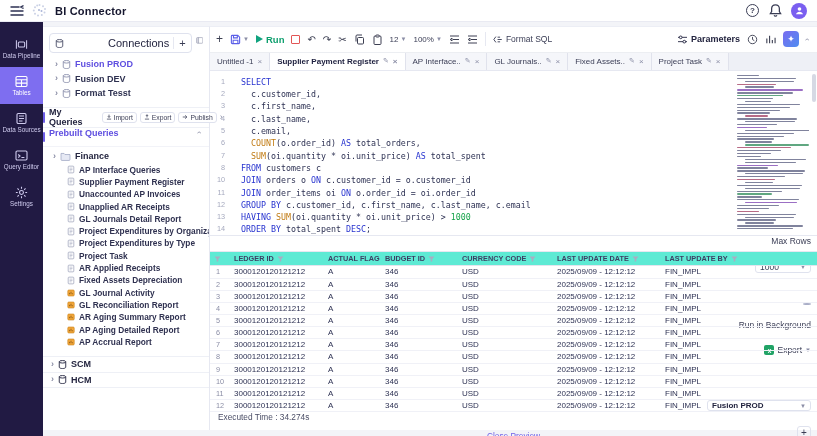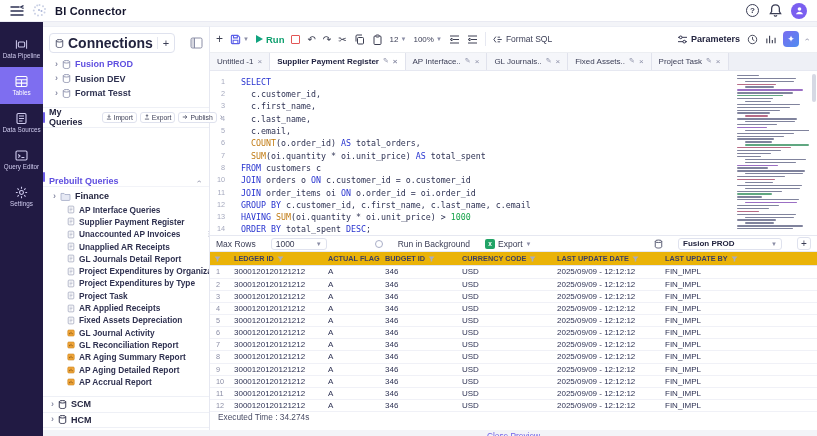--- a/index.html
+++ b/index.html
@@ -23,32 +23,32 @@
   .main { display:flex; height:414px; }
   .sidebar { width:43px; background:#211a43; display:flex; flex-direction:column; padding-top:8px; flex:none; }
   .nav-item { height:37px; display:flex; flex-direction:column; align-items:center; justify-content:center; gap:2px; color:#cfcbee; cursor:pointer; }
   .nav-item .nav-label { font-size:6.3px; text-align:center; line-height:1.1; }
   .nav-item.active { background:#7e6ef0; color:#fff; }
   .nav-icon { width:13px; height:13px; color:inherit; }
 
   .panel { width:167px; background:#fff; margin-top:4px; height:404px; border-right:1px solid #e6e8f1; border-top:1px solid #eceef5; display:flex; flex-direction:column; position:relative; flex:none; }
   .panel-head { display:flex; align-items:center; padding:6px 6px 4px 6px; gap:4px; }
   .conn-box { display:flex; align-items:center; gap:4px; border:1px solid #dfe2ee; border-radius:4px; height:20px; padding:0 5px; }
-  .conn-box .lbl { font-size:14px; font-weight:bold; color:#23243f; }
+  .conn-box .lbl { font-size:11px; font-weight:normal; color:#23243f;margin-left:40px; }
   .conn-box .plus { font-size:11px; color:#3a3d55; border-left:1px solid #e6e8f1; padding-left:5px; cursor:pointer; }
   .panel-toggle { margin-left:auto; width:13px; height:12px; color:#8b8ea6; cursor:pointer; }
   .conn-item { display:flex; align-items:center; gap:4px; height:14.5px; padding-left:12px; font-size:9px; font-weight:bold; color:#2e3150; cursor:pointer; }
   .conn-item.selected .conn-label { color:#5f4fe0; }
   .conn-item .ic { color:#8b90ad; }
   .myq-row { margin-top:6px; border-top:1px solid #eef0f6; border-bottom:1px solid #eef0f6; height:21px; display:flex; align-items:center; gap:3px; padding:0 4px 0 6px; position:relative; }
   .accent-bar { position:absolute; left:0; top:4px; bottom:4px; width:2px; background:#6c5ce7; border-radius:1px; }
   .myq-row .title { font-size:9px; font-weight:bold; color:#23243f; margin-right:16px; }
   .pill { display:flex; align-items:center; gap:2px; border:1px solid #dfe2ee; border-radius:3px; font-size:6.8px; color:#3a3d55; padding:1px 3px; cursor:pointer; background:#fff; }
   .pill svg { width:6px; height:6px; }
-  .prebuilt-row { height:19px; display:flex; align-items:flex-end; padding:0 8px 0 6px; position:relative; border-bottom:1px solid #f2f3f8;margin-top:40px; }
+  .prebuilt-row { height:19px; display:flex; align-items:flex-start; padding:0 8px 0 6px; position:relative; border-bottom:1px solid #f2f3f8; }
   .prebuilt-row .title { font-size:9px; font-weight:bold; color:#5f4fe0; }
   .tree { flex:1; overflow:hidden; padding-top:2px; }
   .folder-row { display:flex; align-items:center; gap:4px; height:15px; padding-left:10px; font-size:9px; font-weight:bold; color:#23243f; cursor:pointer; }
   .tree-item { display:flex; align-items:center; gap:4px; height:12.3px; padding-left:24px; font-size:8.3px; font-weight:bold; color:#2f3150; cursor:pointer; white-space:nowrap; }
   .tree-item .ic { flex:none; }
   .group-row { display:flex; align-items:center; gap:4px; height:16px; padding-left:8px; font-size:9px; font-weight:bold; color:#23243f; border-top:1px solid #eef0f6; cursor:pointer; }
   .groups { margin-top:8px; }
   .groups .group-row:last-child { border-bottom:1px solid #eef0f6; }
   .resize-dots { position:absolute; right:1px; top:205px; width:3px; color:#b9bdd0; font-size:7px; line-height:3px; }
 
@@ -83,30 +83,30 @@
   .code .k { color:#2733cf; }
   .code .f { color:#c07a12; }
   .code .n { color:#16a34a; }
   .code .t { color:#2d3153; }
   .minimap { position:absolute; right:8px; top:4px; width:72px; height:156px; overflow:hidden; }
   .mm-line { height:1.3px; margin-bottom:1.6px; border-radius:1px; }
   .ed-scroll { position:absolute; right:1px; top:3px; width:4px; height:158px; }
   .ed-thumb { width:4px; height:28px; background:#d6d9e4; border-radius:2px; }
 
   
-  .res-toolbar { height:16px; display:flex; align-items:center; gap:15px; padding:0 6px; border-bottom:1px solid #e6e8f1; font-size:8.5px; color:#3a3d55; }
+  .res-toolbar { height:16px; display:flex; align-items:flex-end; gap:15px; padding:0 6px; border-bottom:1px solid #e6e8f1; font-size:8.5px; color:#3a3d55;flex-direction:column; }
   .mini-select { display:flex; align-items:center; justify-content:space-between; border:1px solid #dfe2ee; border-radius:3px; height:12px; padding:0 4px; gap:4px; cursor:pointer; background:#fff; }
   .radio { width:8px; height:8px; border:1.2px solid #a9aec7; border-radius:50%; background:#fff; cursor:pointer; }
   .export { display:flex; align-items:center; gap:3px; cursor:pointer; }
   .xls { width:10px; height:10px; background:#21a366; border-radius:2px; color:#fff; font-size:6.5px; font-weight:bold; display:flex; align-items:center; justify-content:center; }
   .conn-select { width:104px; }
   .plus-box { width:14px; height:13px; border:1px solid #dfe2ee; border-radius:3px; display:flex; align-items:center; justify-content:center; font-size:10px; color:#3a3d55; cursor:pointer; }
 
   .grid-head, .grid-row { display:grid; grid-template-columns:20px 94px 57px 77px 95px 108px 1fr; }
-  .grid-head { height:14px; background:#eab308; border-bottom:1px solid #e3e5ee; align-items:center; }
+  .grid-head { height:14px; background:#5eead4; border-bottom:1px solid #e3e5ee; align-items:center; }
   .hcell { display:flex; align-items:center; gap:3px; font-size:7.3px; font-weight:bold; color:#3c3f63; padding-left:4px; white-space:nowrap; overflow:hidden; }
   .hcell svg { flex:none; }
   .tbody { height:146px; display:flex; flex-direction:column; }
   .grid-row { flex:1; align-items:center; border-bottom:1px solid #f0f1f7; font-size:8px; color:#2d3153; cursor:pointer; }
   .grid-row .cell { padding-left:4px; white-space:nowrap; overflow:hidden; }
   .grid-row .rownum { color:#8b8ea6; font-size:7.3px; padding-left:6px; }
 
   .tfooter { height:18px; display:flex; align-items:center; padding:0 8px; gap:9px; font-size:8.3px; color:#4a4d66;flex-direction:column; }
   .tfooter .exec { margin-right:auto; }
   .link { color:#6c5ce7; cursor:pointer; }

